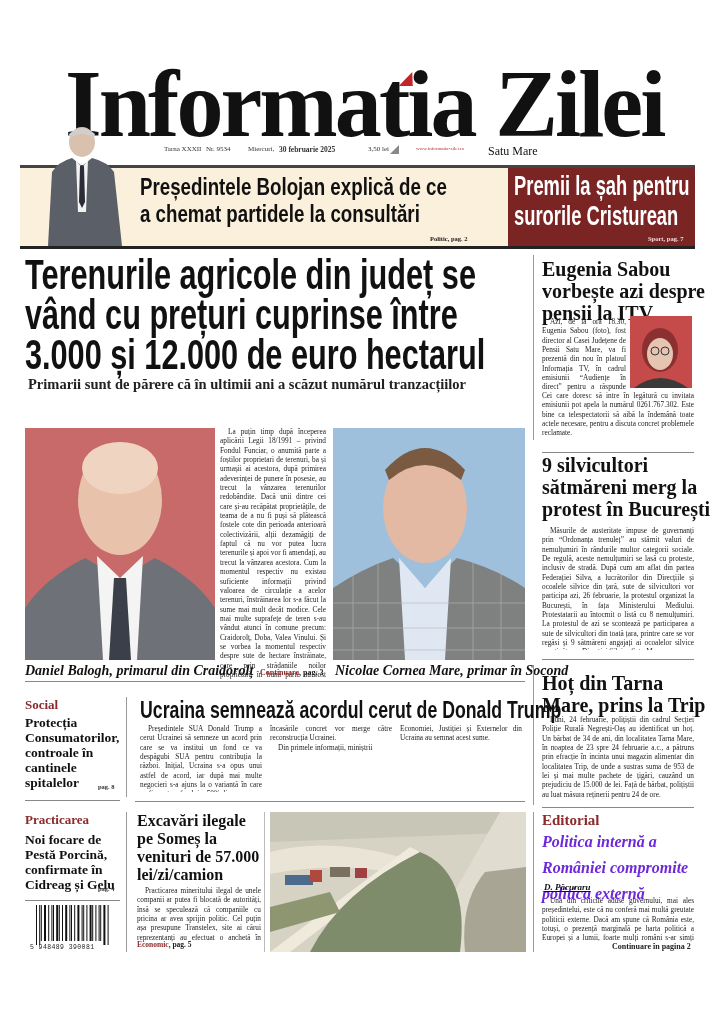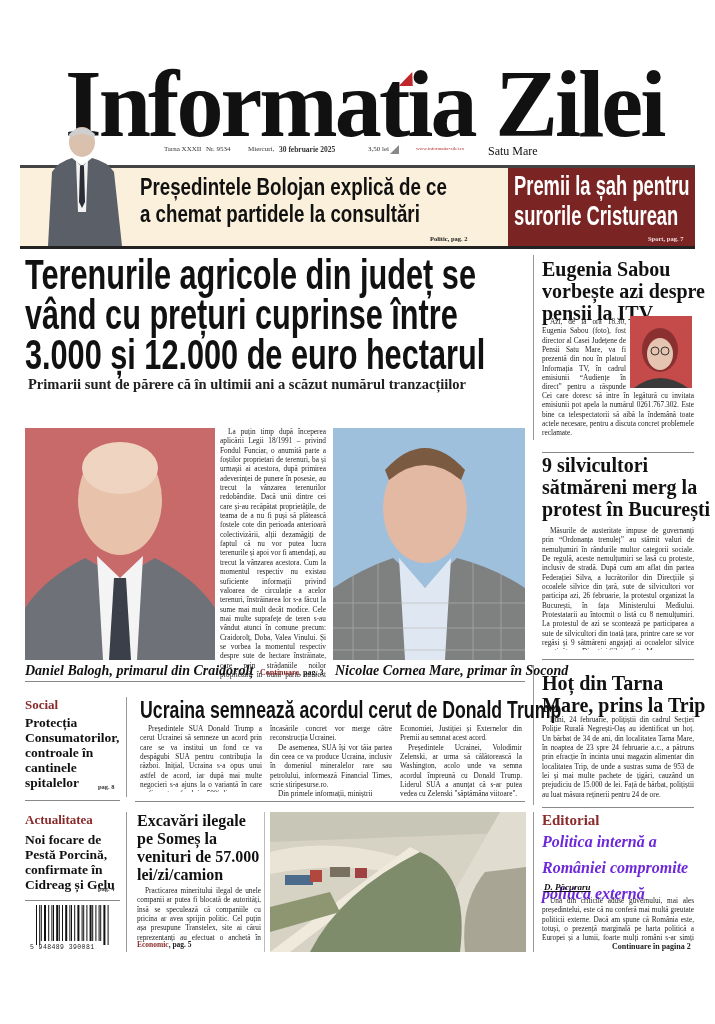--- a/index.html
+++ b/index.html
@@ -152,21 +152,21 @@
 <div class="abs author" style="left:544px;top:882px">D. Păcuraru</div>
 <div class="abs body-text" style="left:542px;top:896px;width:152px;height:48px;overflow:hidden">Una din criticile aduse guvernului, mai ales președintelui, este că nu conferă mai multă greutate politicii externe. Dacă am spune că România este, totuși, o prezență marginală pe harta politică a Europei și a lumii, foarte mulți români s-ar simți ofensați.</div>
 <div class="abs cont" style="left:612px;top:942px">Continuare în pagina 2</div>
 
 <div class="abs section-label" style="left:25px;top:697px">Social</div>
 <div class="abs left-head" style="left:25px;top:715px;width:100px">Protecția Consumatorilor, controale în cantinele spitalelor</div>
 <div class="abs pag" style="left:98px;top:783px">pag. 8</div>
 <div class="abs vline" style="left:126px;top:697px;height:100px"></div>
 <div class="abs hline" style="left:25px;top:800px;width:95px"></div>
 
-<div class="abs section-label" style="left:25px;top:812px">Actualitatea</div>
+<div class="abs section-label" style="left:25px;top:812px">Practicarea</div>
 <div class="abs left-head" style="left:25px;top:832px;width:100px">Noi focare de Pestă Porcină, confirmate în Cidreag și Gelu</div>
 <div class="abs pag" style="left:98px;top:885px">pag. 4</div>
 <div class="abs vline" style="left:126px;top:812px;height:140px"></div>
 <div class="abs hline" style="left:25px;top:900px;width:95px"></div>
 
 <svg class="abs" style="left:34px;top:905px" width="76" height="44" viewBox="0 0 76 44">
   <g fill="#111" id="bars">
       <rect x="2" y="0" width="1" height="40"></rect>
       <rect x="5.2" y="0" width="1" height="40"></rect>
       <rect x="6.800000000000001" y="0" width="1" height="36"></rect>
@@ -193,26 +193,24 @@
       <rect x="69.40000000000002" y="0" width="2" height="40"></rect>
       <rect x="73.60000000000001" y="0" width="1" height="40"></rect>
     </g>
 </svg>
 <div class="abs" style="left:30px;top:944px;font-family:'Liberation Mono',monospace;font-size:6.5px;letter-spacing:0.4px;color:#222">5 948489 390081</div>
 
 <div class="abs cond ucr-head">Ucraina semnează acordul cerut de Donald Trump</div>
 <div class="abs body-text" style="left:140px;top:724px;width:122px;height:68px;overflow:hidden">Președintele SUA Donald Trump a cerut Ucrainei să semneze un acord prin care se va institui un fond ce va despăgubi SUA pentru contribuția la război. Inițial, Ucraina s-a opus unui astfel de acord, iar după mai multe negocieri s-a ajuns la o variantă în care va fi creat un fond, iar 50% din</div>
 <div class="abs" style="left:270px;top:724px;width:122px">
   <div class="body-text" style="text-indent:0">încasările concret vor merge către reconstrucția Ucrainei.</div>
-  <div class="body-text">De asemenea, SUA își vor tăia partea din ceea ce va produce Ucraina, inclusiv în domeniul mineralelor rare sau petrolului, informează Financial Times, scrie stiripesurse.ro.</div>
   <div class="body-text">Din primele informații, miniștrii</div>
 </div>
 <div class="abs" style="left:400px;top:724px;width:122px">
-  <div class="body-text" style="text-indent:0">Economiei, Justiției și Externelor din Premii au semnat acest acord.</div>
-  <div class="body-text">Președintele Ucrainei, Volodimir Zelenski, ar urma să călătorească la Washington, acolo unde va semna acordul împreună cu Donald Trump. Liderul SUA a anunțat că s-ar putea vedea cu Zelenski "săptămâna viitoare".</div>
+  <div class="body-text" style="text-indent:0">Economiei, Justiției și Externelor din Ucraina au semnat acest sume.</div>
 </div>
 <div class="abs hline" style="left:135px;top:801px;width:390px"></div>
 
 <div class="abs" style="left:137px;top:812px;width:125px;font-size:16px;font-weight:bold;line-height:18px;color:#111">Excavări ilegale pe Someș la venituri de 57.000 lei/zi/camion</div>
 <div class="abs body-text" style="left:137px;top:886px;width:124px;height:56px;overflow:hidden">Practicarea mineritului ilegal de unele companii ar putea fi blocată de autorități, însă se speculează că companiile cu pricina ar avea sprijin politic. Cel puțin așa presupune Transtelex, site ai cărui reprezentanți au efectuat o anchetă în teren.</div>
 <div class="abs cont" style="left:137px;top:940px;font-size:7.5px">
   <span class="red">Economic</span><span>, pag. 5</span>
 </div>
 <div class="abs vline" style="left:264px;top:812px;height:140px;background:#bbb"></div>
 

